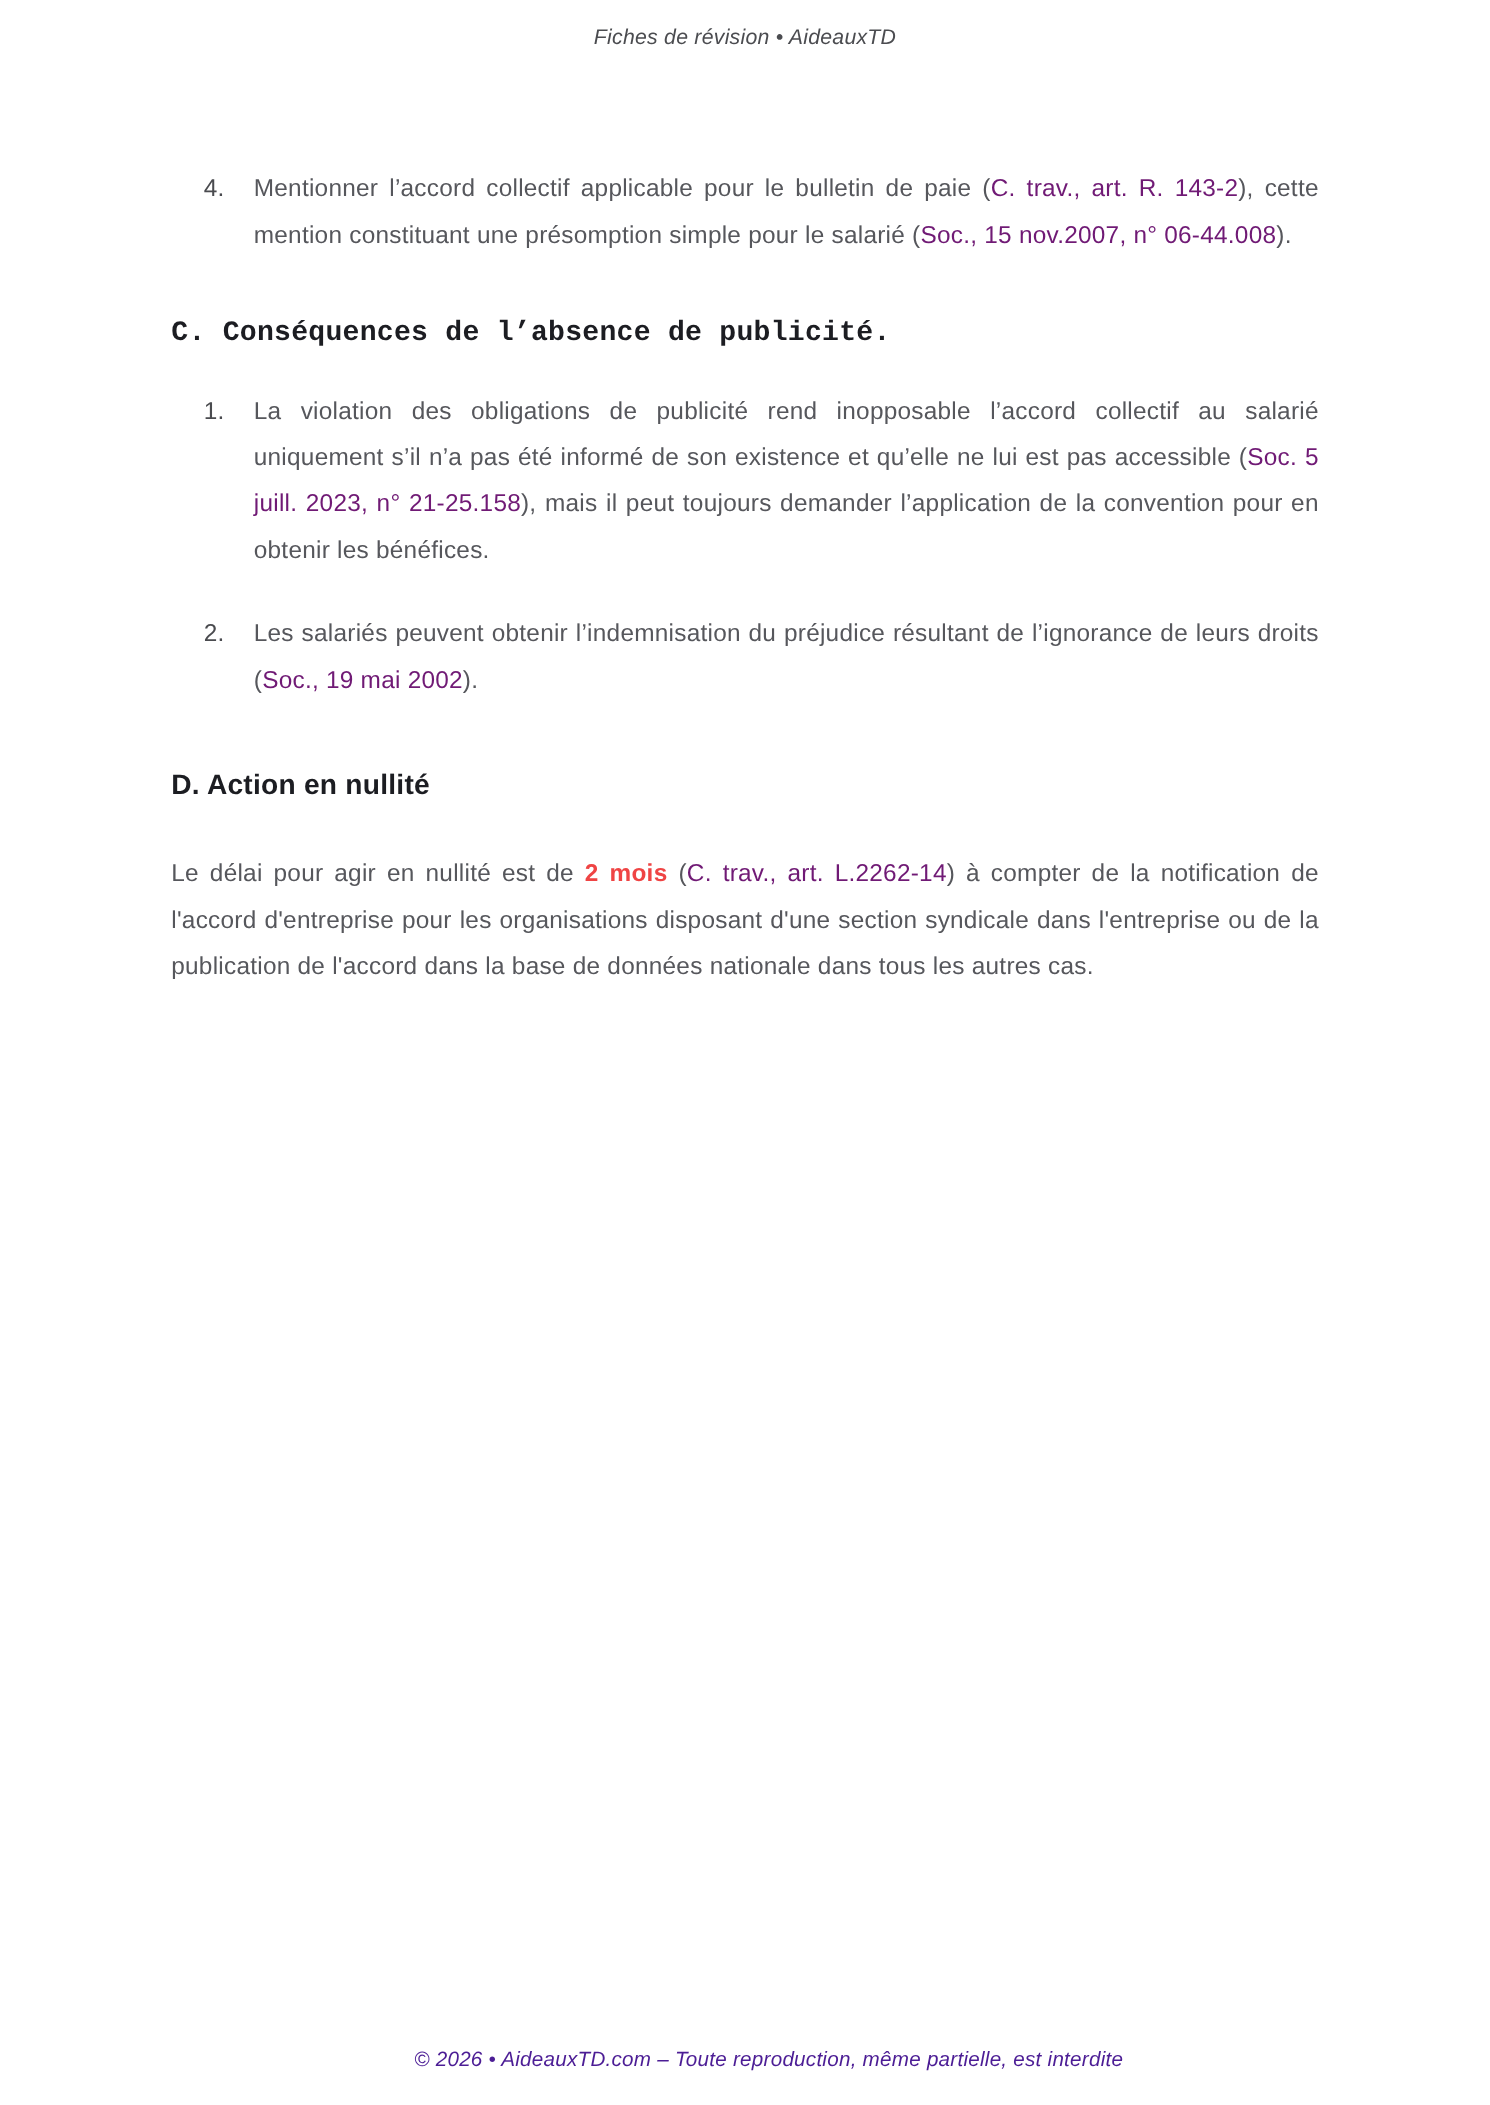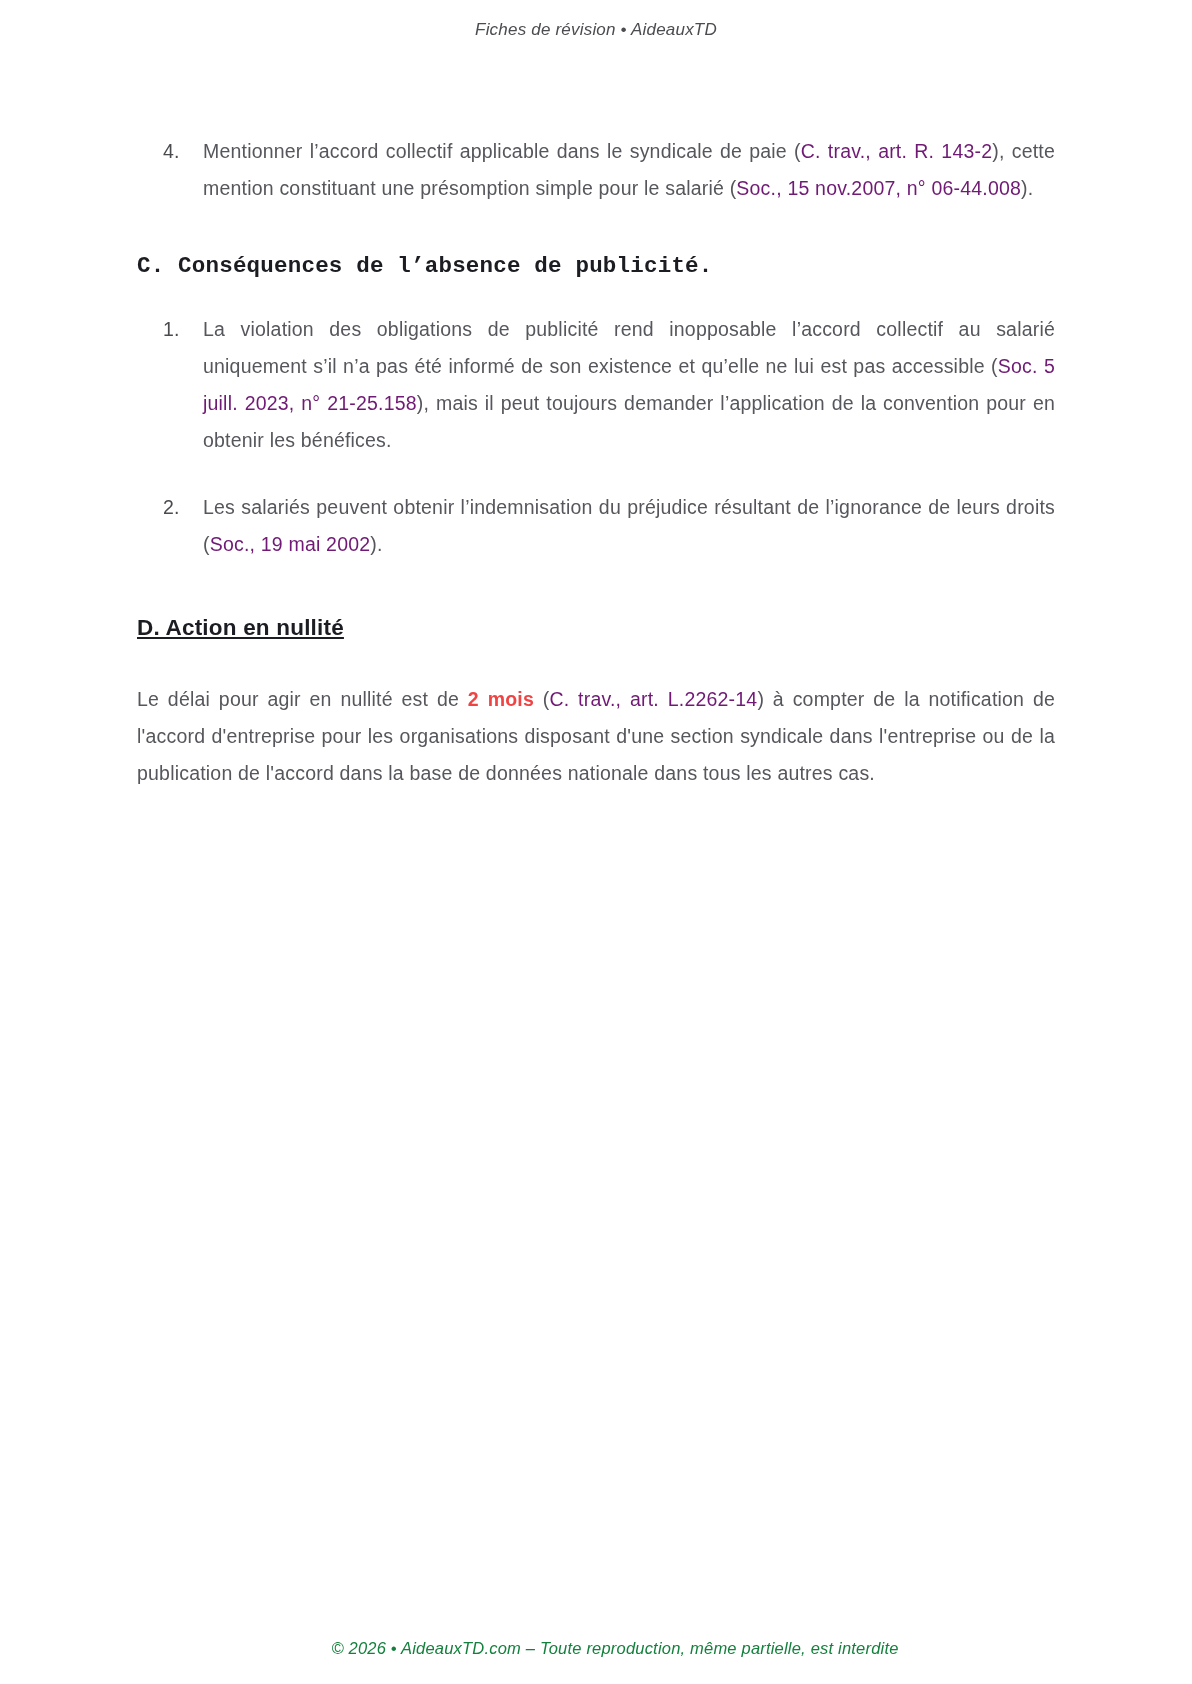--- a/index.html
+++ b/index.html
@@ -49,55 +49,55 @@
   .section-heading {
     font-size:22.5px;
     font-weight:700;
     color:#1c1d22;
     letter-spacing:0.2px;
     font-family:"Liberation Sans", sans-serif;
   }
   .heading-c { margin-top:46px;font-family:Liberation Mono, monospace; }
   .item-1 { margin-top:32px; }
   .item-2 { margin-top:30px; }
-  .heading-d { margin-top:52px;text-decoration:underline; }
+  .heading-d { margin-top:52px; }
   .para-d { margin-top:40px; }
   .cite {
     color:#701a75;
     text-decoration:none;
     cursor:pointer;
   }
   .bold-dark {
     font-weight:700;
     color:#ef4444;
   }
   .page-footer {
     position:absolute;
     left:15px; right:0;
     bottom:26px;
     text-align:center;
     font-style:italic;
     font-size:16.5px;
-    color:#15803d;
+    color:#4c1d95;
     letter-spacing:0.2px;
     margin-left:23px;
   }
 </style>
 </head>
 <body>
 
 <div class="page">
 
   <div class="page-header">Fiches de révision • AideauxTD</div>
 
   <div class="content">
 
     <div class="body-text list-item">
       <span class="list-number">4.</span>
-      <span><span>Mentionner l’accord collectif applicable dans le syndicale de paie (</span><span class="cite">C. trav., art. R. 143-2</span><span>), cette mention constituant une présomption simple pour le salarié (</span><span class="cite">Soc., 15 nov.2007, n° 06-44.008</span><span>).</span></span>
+      <span><span>Mentionner l’accord collectif applicable pour le bulletin de paie (</span><span class="cite">C. trav., art. R. 143-2</span><span>), cette mention constituant une présomption simple pour le salarié (</span><span class="cite">Soc., 15 nov.2007, n° 06-44.008</span><span>).</span></span>
     </div>
 
     <div class="section-heading heading-c">C. Conséquences de l’absence de publicité.</div>
 
     <div class="body-text list-item item-1">
       <span class="list-number">1.</span>
       <span><span>La violation des obligations de publicité rend inopposable l’accord collectif au salarié uniquement s’il n’a pas été informé de son existence et qu’elle ne lui est pas accessible (</span><span class="cite">Soc. 5 juill. 2023, n° 21-25.158</span><span>), mais il peut toujours demander l’application de la convention pour en obtenir les bénéfices.</span></span>
     </div>
 
     <div class="body-text list-item item-2">

